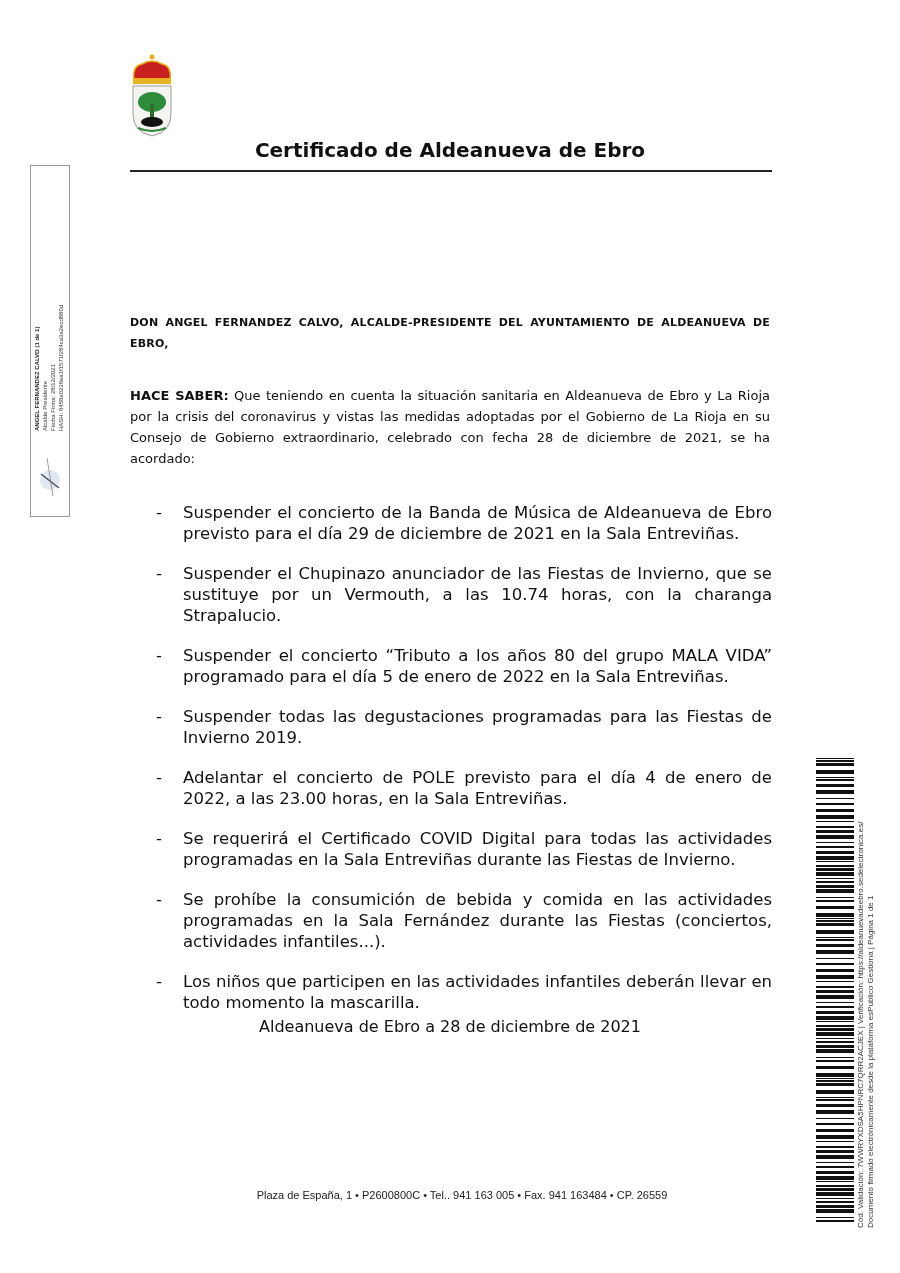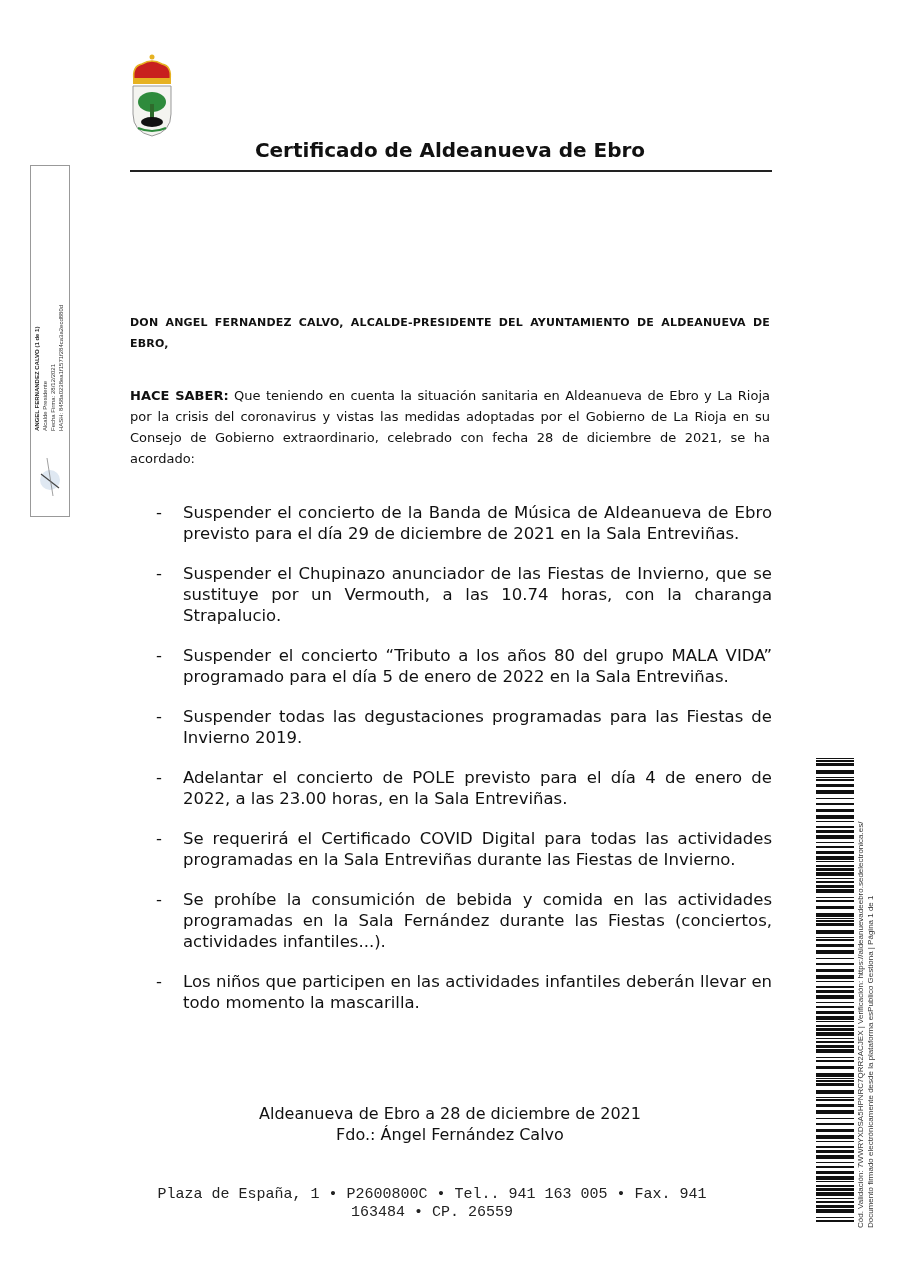--- a/index.html
+++ b/index.html
@@ -14,24 +14,24 @@
            font-weight:bold; font-size:33px; line-height:38px; color:#000; }
   .intro { position:absolute; left:130px; top:312px; width:640px; font-weight:bold;
            font-size:11px; line-height:21px; text-align:justify; text-align-last:left; letter-spacing:0.2px; }
   .hace { position:absolute; left:130px; top:385px; width:640px; font-size:13px;
           line-height:21px; text-align:justify; }
   .hace b { font-weight:bold; }
   .items { position:absolute; left:150px; top:502px; width:622px; margin:0; padding:0; list-style:none; }
   .items li { position:relative; padding-left:33px; font-size:16.5px; line-height:21px;
               text-align:justify; margin-bottom:19px; }
   .items li .dash { position:absolute; left:6px; top:0; }
-  .sign { position:absolute; left:200px; top:1103px; width:500px; text-align:center;
+  .sign { position:absolute; left:200px; top:1016px; width:500px; text-align:center;
           font-size:16px; line-height:21px; }
-  .footer { position:absolute; left:132px; top:1186px; width:600px; text-align:center;
-            font-family:Liberation Mono, monospace; font-size:15px; line-height:18px; color:#222; }
+  .footer { position:absolute; left:162px; top:1186px; width:600px; text-align:center;
+            font-family:Liberation Sans, sans-serif; font-size:11px; line-height:18px; color:#222; }
   .stamp { position:absolute; left:30px; top:165px; width:40px; height:352px;
            border:1.5px solid #999; box-sizing:border-box; }
   .stamp-text { position:absolute; left:2px; bottom:85px; width:36px; height:250px;
                 writing-mode:vertical-rl; transform:rotate(180deg);
                 font-family:"Liberation Sans", sans-serif; font-size:6px; line-height:8px; color:#333; }
   .stamp-text .nm { font-weight:bold; color:#222; }
   .stamp-seal { position:absolute; left:6px; bottom:14px; width:26px; height:50px; }
   .barcode { position:absolute; left:816px; top:758px; width:38px; height:468px; }
   .barcode .bar { position:absolute; left:0; width:38px; background:#111; }
   .verif { position:absolute; left:856px; top:758px; width:30px; height:470px;
@@ -68,21 +68,20 @@
   <li><span class="dash">-</span><span>Suspender el concierto “Tributo a los años 80 del grupo MALA VIDA” programado para el día 5 de enero de 2022 en la Sala Entreviñas.</span></li>
   <li><span class="dash">-</span><span>Suspender todas las degustaciones programadas para las Fiestas de Invierno 2019.</span></li>
   <li><span class="dash">-</span><span>Adelantar el concierto de POLE previsto para el día 4 de enero de 2022, a las 23.00 horas, en la Sala Entreviñas.</span></li>
   <li><span class="dash">-</span><span>Se requerirá el Certificado COVID Digital para todas las actividades programadas en la Sala Entreviñas durante las Fiestas de Invierno.</span></li>
   <li><span class="dash">-</span><span>Se prohíbe la consumición de bebida y comida en las actividades programadas en la Sala Fernández durante las Fiestas (conciertos, actividades infantiles...).</span></li>
   <li><span class="dash">-</span><span>Los niños que participen en las actividades infantiles deberán llevar en todo momento la mascarilla.</span></li>
 </ul>
 
 <div class="sign">
   <div>Aldeanueva de Ebro a 28 de diciembre de 2021</div>
-  <div>Fdo.: Ángel Fernández Calvo</div>
 </div>
 
 <div class="footer">
   <div>Plaza de España, 1 •  P2600800C •   Tel.. 941 163 005 •  Fax. 941 163484 •  CP. 26559</div>
 </div>
 
 <div class="stamp">
   <div class="stamp-text">
     <div class="nm">ANGEL FERNANDEZ CALVO (1 de 1)</div>
     <div>Alcalde Presidente</div>

